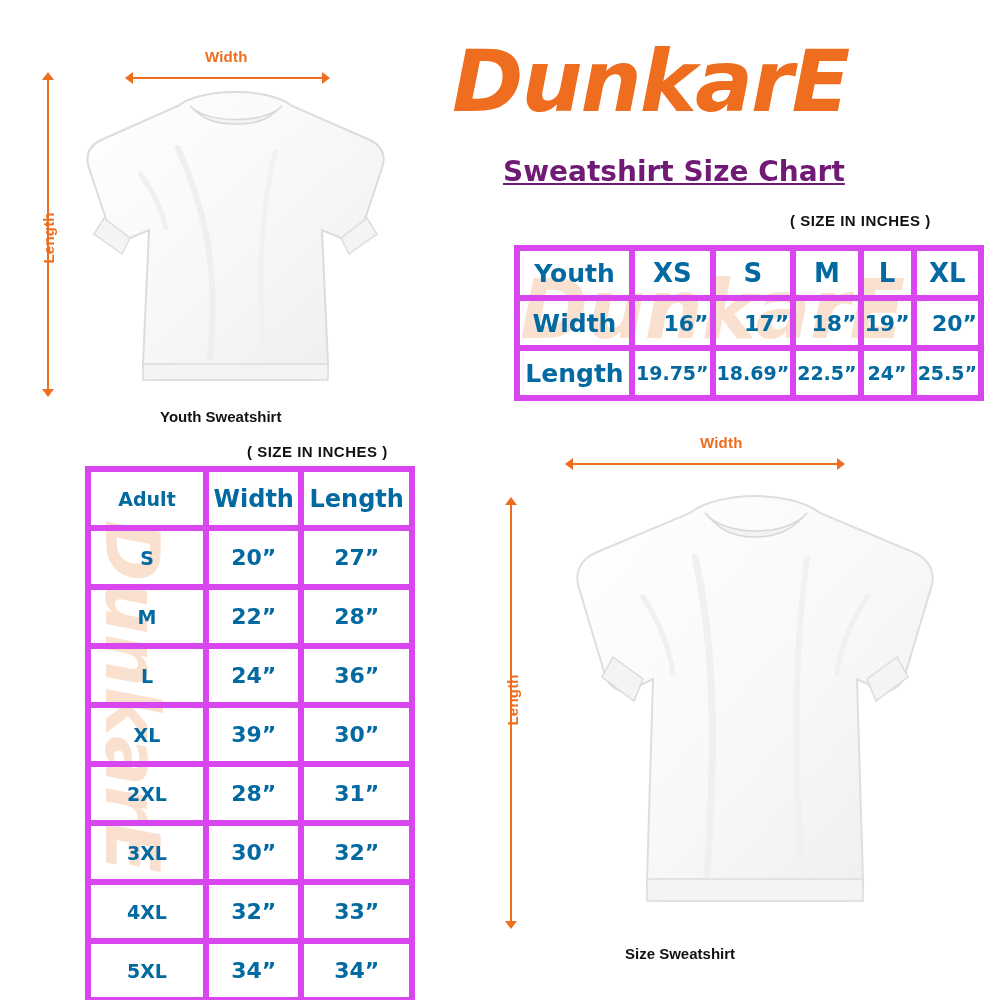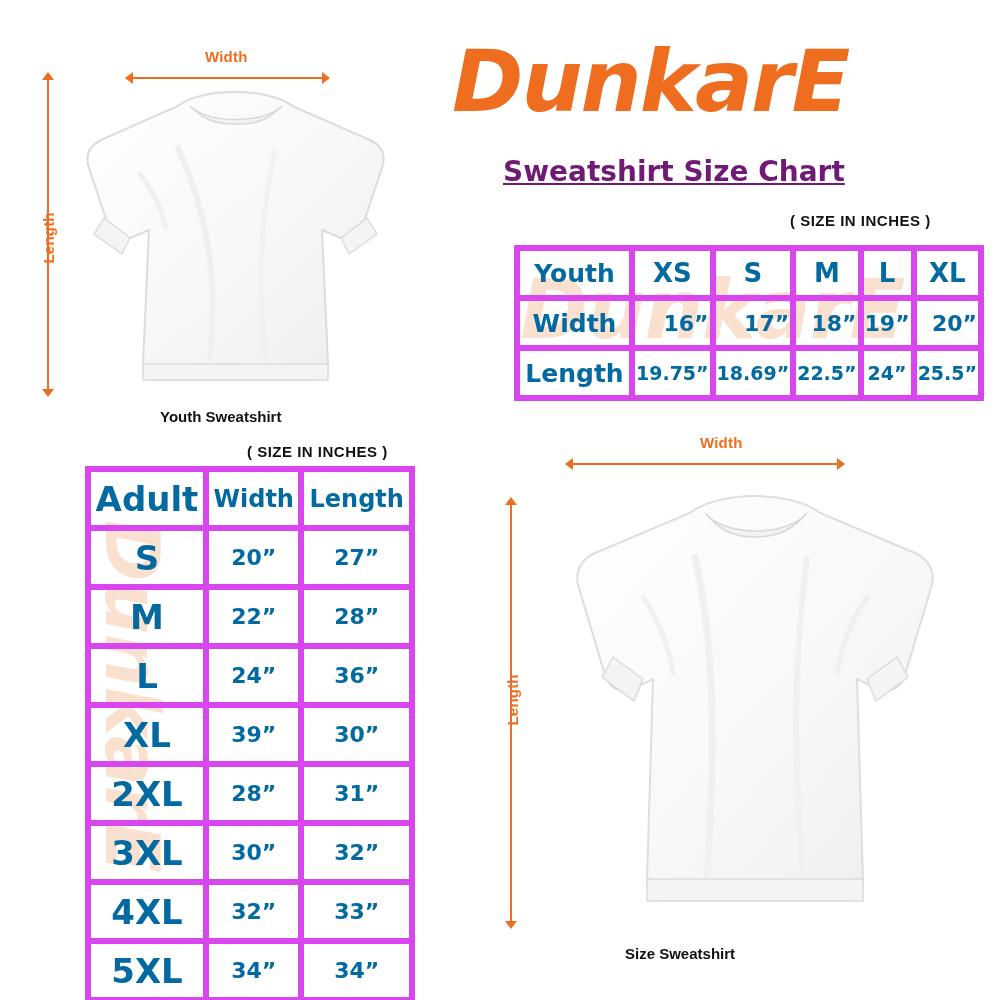--- a/index.html
+++ b/index.html
@@ -140,21 +140,21 @@
   #youth-table td, #youth-table th { height: 42px; }
   #youth-table .hdr { font-size: 26px; }
   #youth-table .rowlabel { font-size: 25px; width: 118px; }
   #youth-table .val { font-size: 19px; }
   #youth-table .val-big { font-size: 22px; text-align: right; }
 
   
   #adult-table { left: 85px; top: 466px; width: 330px; }
   #adult-table td, #adult-table th { height: 51px; }
   #adult-table .hdr { font-size: 24px; }
-  #adult-table .sz { font-size: 34px; width: 110px; margin-top: 12px; }
+  #adult-table .sz { font-size: 19px; width: 110px; margin-top: 12px; }
   #adult-table .val { font-size: 22px; }
 
   
   .watermark {
     position: absolute;
     color: #f6c9a8;
     opacity: .55;
     font-family: "DejaVu Sans", sans-serif;
     font-weight: 700;
     font-style: italic;

